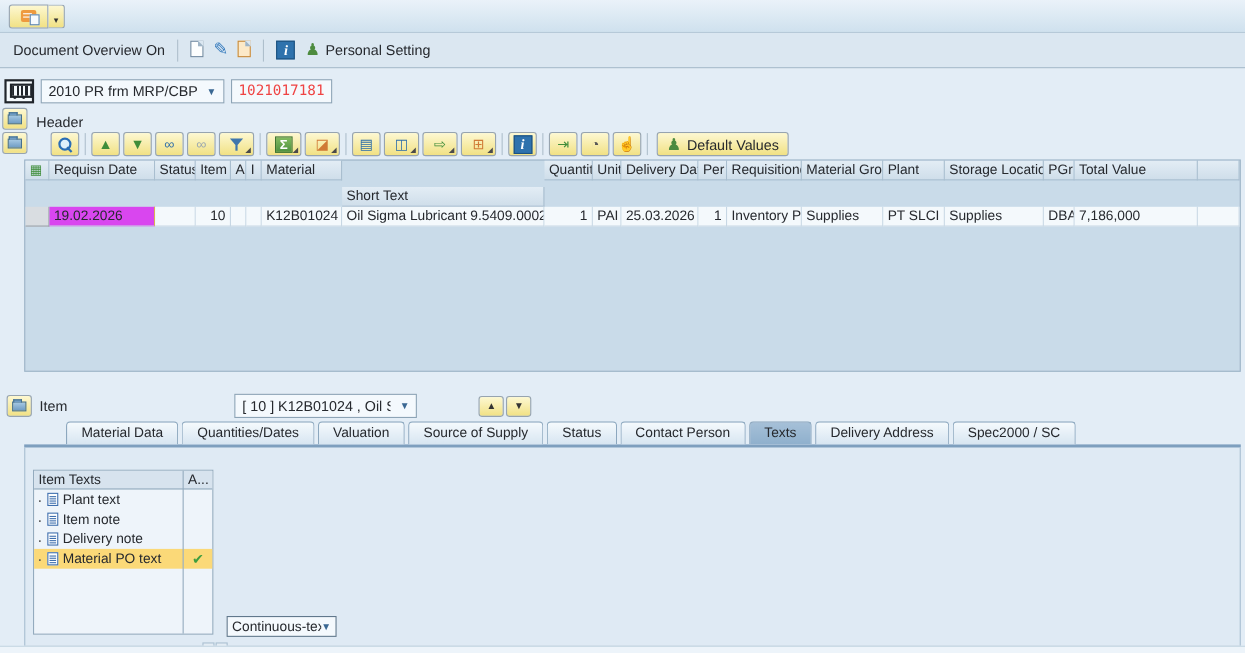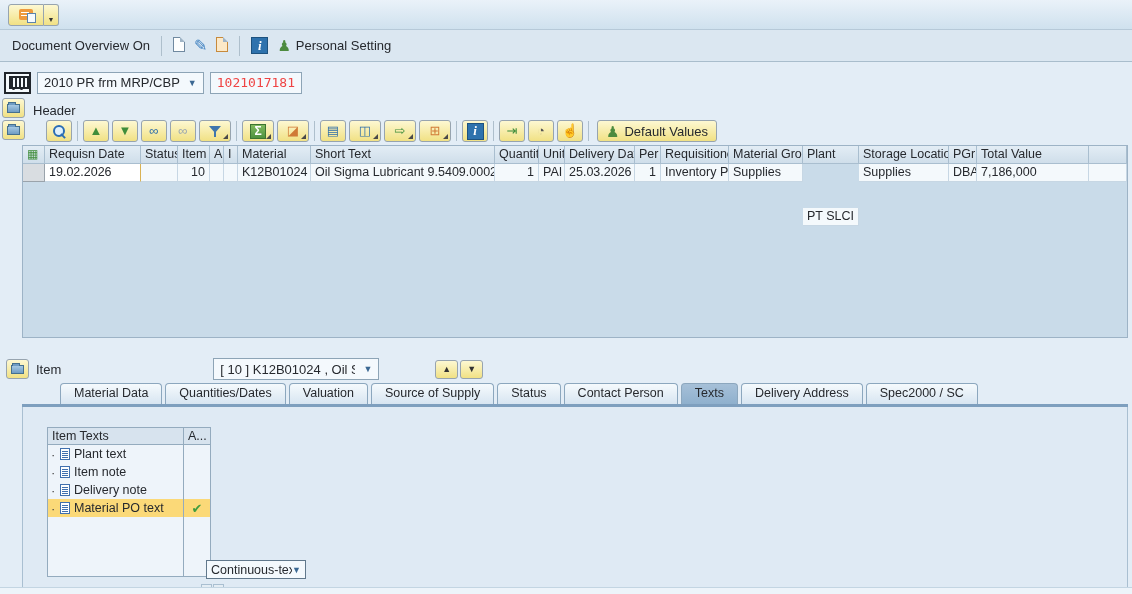--- a/index.html
+++ b/index.html
@@ -96,21 +96,21 @@
     background:linear-gradient(#fdf8d2,#f1e184); border:1px solid #97a4af; border-radius:3px; margin-left:6px; }
 
   
   .grid { margin:1px 0 0 22px; width:1106px; height:193px; background:#c9dbe9; border:1px solid #9db3c6; overflow:hidden; }
   .trow { display:flex; }
   .th { height:18px; background:linear-gradient(#e3edf5,#cfdeea); border-right:1px solid #a9becf; border-bottom:1px solid #a9becf;
     padding:1px 4px; white-space:nowrap; overflow:hidden; font-size:12.5px; }
   .td { height:18px; background:#f4f9fc; border-right:1px solid #c7d7e4; border-bottom:1px solid #c7d7e4;
     padding:1px 4px; white-space:nowrap; overflow:hidden; font-size:12.5px; }
   .r { text-align:right; }
-  .hl { background:#ffffff; border-right-color:#d9b254; }
+  .hl { background:#d946ef; border-right-color:#d9b254; }
   .selcell { background:#d9dde1; border-right:1px solid #9aa3ab; border-bottom:1px solid #9aa3ab; }
   .fill { flex:1; }
   .ic-tablesel { color:#3f8d3a; font-size:12px; line-height:12px; }
 
   
   .item-row { display:flex; align-items:center; margin:20px 0 0 6px; height:22px; }
   .item-label { margin-left:7px; }
   .item-combo { margin-left:152px; width:166px; justify-content:space-between; }
   .updown { display:flex; gap:2px; margin-left:56px; }
   .ybtn.sm { width:20px; height:19px; font-size:9px; color:#333; }
@@ -120,21 +120,21 @@
   .tabsrow { display:flex; align-items:flex-end; padding-left:38px; height:21px; }
   .tab { height:21px; padding:2px 13px 0; margin-right:3px; white-space:nowrap;
     background:linear-gradient(#f5fafd,#d7e5f1); border:1px solid #8ca7be; border-bottom:none;
     border-radius:4px 4px 0 0; font-size:12.5px; position:relative; }
   .tab.active { background:linear-gradient(#a6c0d8,#8fb0cd); }
   .tabbar { height:3px; background:#7e9fbe; }
 
   
   .panel { position:relative; margin-left:22px; width:1106px; height:181px;
     background:#dfeaf4; border:1px solid #a9bfd1; border-top:none; }
-  .textlist { position:absolute; left:24px; top:20px; width:164px; height:150px;
+  .textlist { position:absolute; left:7px; top:20px; width:164px; height:150px;
     background:#eef4fa; border:1px solid #94abbe; }
   .textlist::after { content:""; position:absolute; top:0; right:26px; bottom:0; width:1px; background:#94abbe; }
   .tl-head { display:flex; height:17px; background:#d7e3ee; border-bottom:1px solid #94abbe; align-items:center; }
   .tl-title { flex:1; padding-left:4px; font-size:12.5px; }
   .tl-acol { width:26px; padding-left:4px; font-size:12.5px; }
   .tl-row { display:flex; height:18px; align-items:stretch; }
   .tl-lbl { flex:1; display:flex; align-items:center; gap:4px; padding-left:3px; white-space:nowrap; overflow:hidden; font-size:12.5px; }
   .tl-ac { width:26px; display:flex; align-items:center; justify-content:center; font-size:12px; }
   .tl-row.sel .tl-lbl, .tl-row.sel .tl-ac { background:#fbd978; }
   .bullet { color:#444; font-size:13px; width:5px; }
@@ -267,21 +267,21 @@
 
   <div class="grid">
     <div class="trow" id="grid-head">
         <span class="th" style="width: 22px;"><span class="ic-tablesel">▦</span></span>
         <span class="th" style="width: 96px;">Requisn Date</span>
         <span class="th" style="width: 37px;">Status</span>
         <span class="th r" style="width: 32px;">Item</span>
         <span class="th" style="width: 14px;">A</span>
         <span class="th" style="width: 14px;">I</span>
         <span class="th" style="width: 73px;">Material</span>
-        <span class="th" style="width: 184px;">Short Text</span>
+        <span class="th" style="width: 184px; margin-top: 24px;">Short Text</span>
         <span class="th r" style="width: 44px;">Quantity</span>
         <span class="th" style="width: 26px;">Unit</span>
         <span class="th" style="width: 70px;">Delivery Date</span>
         <span class="th r" style="width: 26px;">Per</span>
         <span class="th" style="width: 68px;">Requisitioner</span>
         <span class="th" style="width: 74px;">Material Group</span>
         <span class="th" style="width: 56px;">Plant</span>
         <span class="th" style="width: 90px;">Storage Location</span>
         <span class="th" style="width: 28px;">PGr</span>
         <span class="th" style="width: 112px;">Total Value</span>
@@ -295,21 +295,21 @@
         <span class="td" style="width: 14px;"></span>
         <span class="td" style="width: 14px;"></span>
         <span class="td" style="width: 73px;">K12B01024</span>
         <span class="td" style="width: 184px;">Oil Sigma Lubricant 9.5409.00020</span>
         <span class="td r" style="width: 44px;">1</span>
         <span class="td" style="width: 26px;">PAI</span>
         <span class="td" style="width: 70px;">25.03.2026</span>
         <span class="td r" style="width: 26px;">1</span>
         <span class="td" style="width: 68px;">Inventory Pl</span>
         <span class="td" style="width: 74px;">Supplies</span>
-        <span class="td" style="width: 56px; margin-top: 44px;">PT SLCI</span>
+        <span class="td" style="width: 56px;">PT SLCI</span>
         <span class="td" style="width: 90px;">Supplies</span>
         <span class="td" style="width: 28px;">DBA</span>
         <span class="td" style="width: 112px;">7,186,000</span>
         <span class="td fill"></span>
       </div>
   </div>
 
   <div class="item-row">
     <span class="ybtn">
         <span class="ic-folder"></span>

